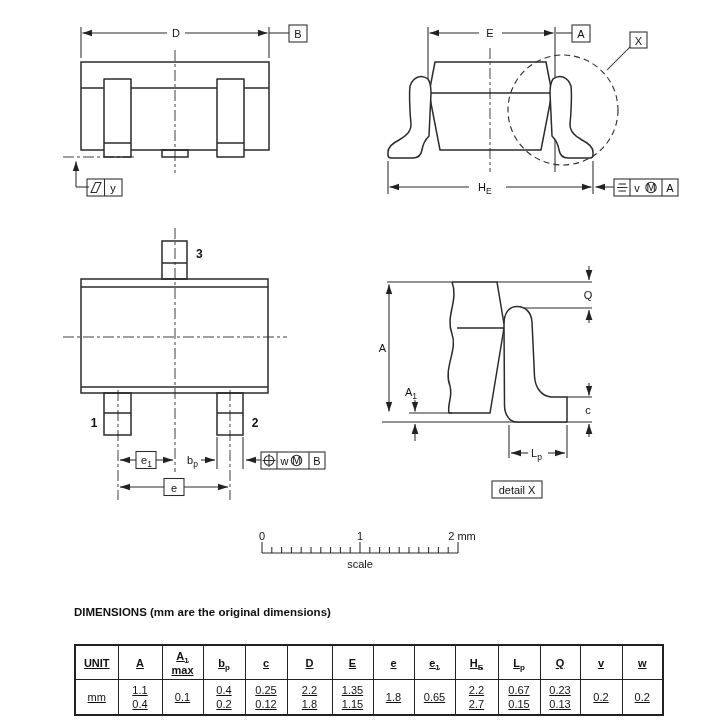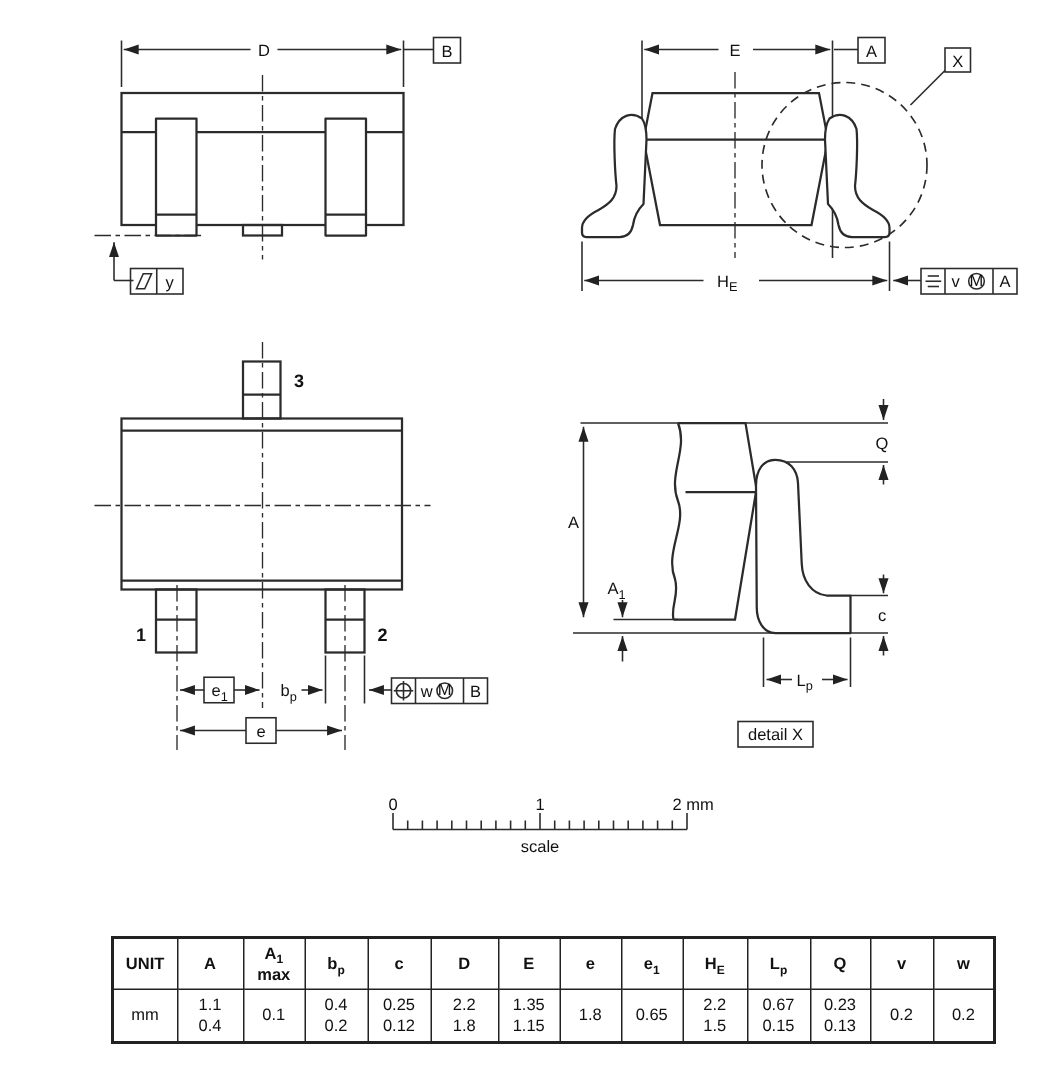--- a/index.html
+++ b/index.html
@@ -8,22 +8,22 @@
   svg{position:absolute;left:0;top:0;}
   svg .ol{stroke:#2b2b2b;stroke-width:1.5;fill:none;stroke-linejoin:miter;}
   svg .olw{stroke:#2b2b2b;stroke-width:1.5;fill:#fff;stroke-linejoin:round;}
   svg .tl{stroke:#2b2b2b;stroke-width:1.05;fill:none;}
   svg .cl{stroke:#2b2b2b;stroke-width:0.9;fill:none;stroke-dasharray:11 3 3 3;}
   svg .dc{stroke:#2b2b2b;stroke-width:1.1;fill:none;stroke-dasharray:6 4;}
   svg text{font-family:"Liberation Sans",sans-serif;font-size:11px;fill:#111;}
   svg text.bold{font-weight:bold;font-size:12px;}
   svg tspan.sub{font-size:8.5px;}
   .dim-title{position:absolute;left:74px;top:606px;font-size:11.5px;font-weight:bold;}
-  table.dims{position:absolute;left:74px;top:624px;border-collapse:collapse;table-layout:fixed;
-             width:589px;border:2px solid #222;}
+  table.dims{position:absolute;left:74px;top:644px;border-collapse:collapse;table-layout:fixed;
+             width:589px;border:2px solid #222;text-decoration:underline;}
   table.dims th,table.dims td{border:1px solid #222;padding:0;text-align:center;vertical-align:middle;
              font-size:11px;line-height:14px;}
   table.dims th{height:33px;font-weight:bold;}
   table.dims td{height:34px;font-weight:normal;}
   table.dims sub{font-size:8px;line-height:0;}
   .cw{display:flex;flex-direction:column;justify-content:center;align-items:center;}
 </style>
 </head>
 <body>
 
@@ -216,20 +216,21 @@
       M320.8,553 V547 M330.6,553 V547 M340.4,553 V547 M350.2,553 V547
       M369.8,553 V547 M379.6,553 V547 M389.4,553 V547 M399.2,553 V547 M409,553 V547
       M418.8,553 V547 M428.6,553 V547 M438.4,553 V547 M448.2,553 V547"></path>
     <text x="262" y="540" text-anchor="middle">0</text>
     <text x="360" y="540" text-anchor="middle">1</text>
     <text x="462" y="540" text-anchor="middle">2 mm</text>
     <text x="360" y="568" text-anchor="middle">scale</text>
   </g>
 </svg>
 
+<div class="dim-title">DIMENSIONS (mm are the original dimensions)</div>
 
 <table class="dims">
   <colgroup>
     <col style="width:43px">
         <col style="width:44px">
         <col style="width:41px">
         <col style="width:42px">
     <col style="width:42px">
         <col style="width:45px">
         <col style="width:41px">
@@ -366,21 +367,21 @@
           </td>
     <td>
             <div class="cw">
               <span>0.65</span>
               <span></span>
             </div>
           </td>
     <td>
             <div class="cw">
               <span>2.2</span>
-              <span>1.5</span>
+              <span>2.7</span>
             </div>
           </td>
     <td>
             <div class="cw">
               <span>0.67</span>
               <span>0.15</span>
             </div>
           </td>
     <td>
             <div class="cw">

